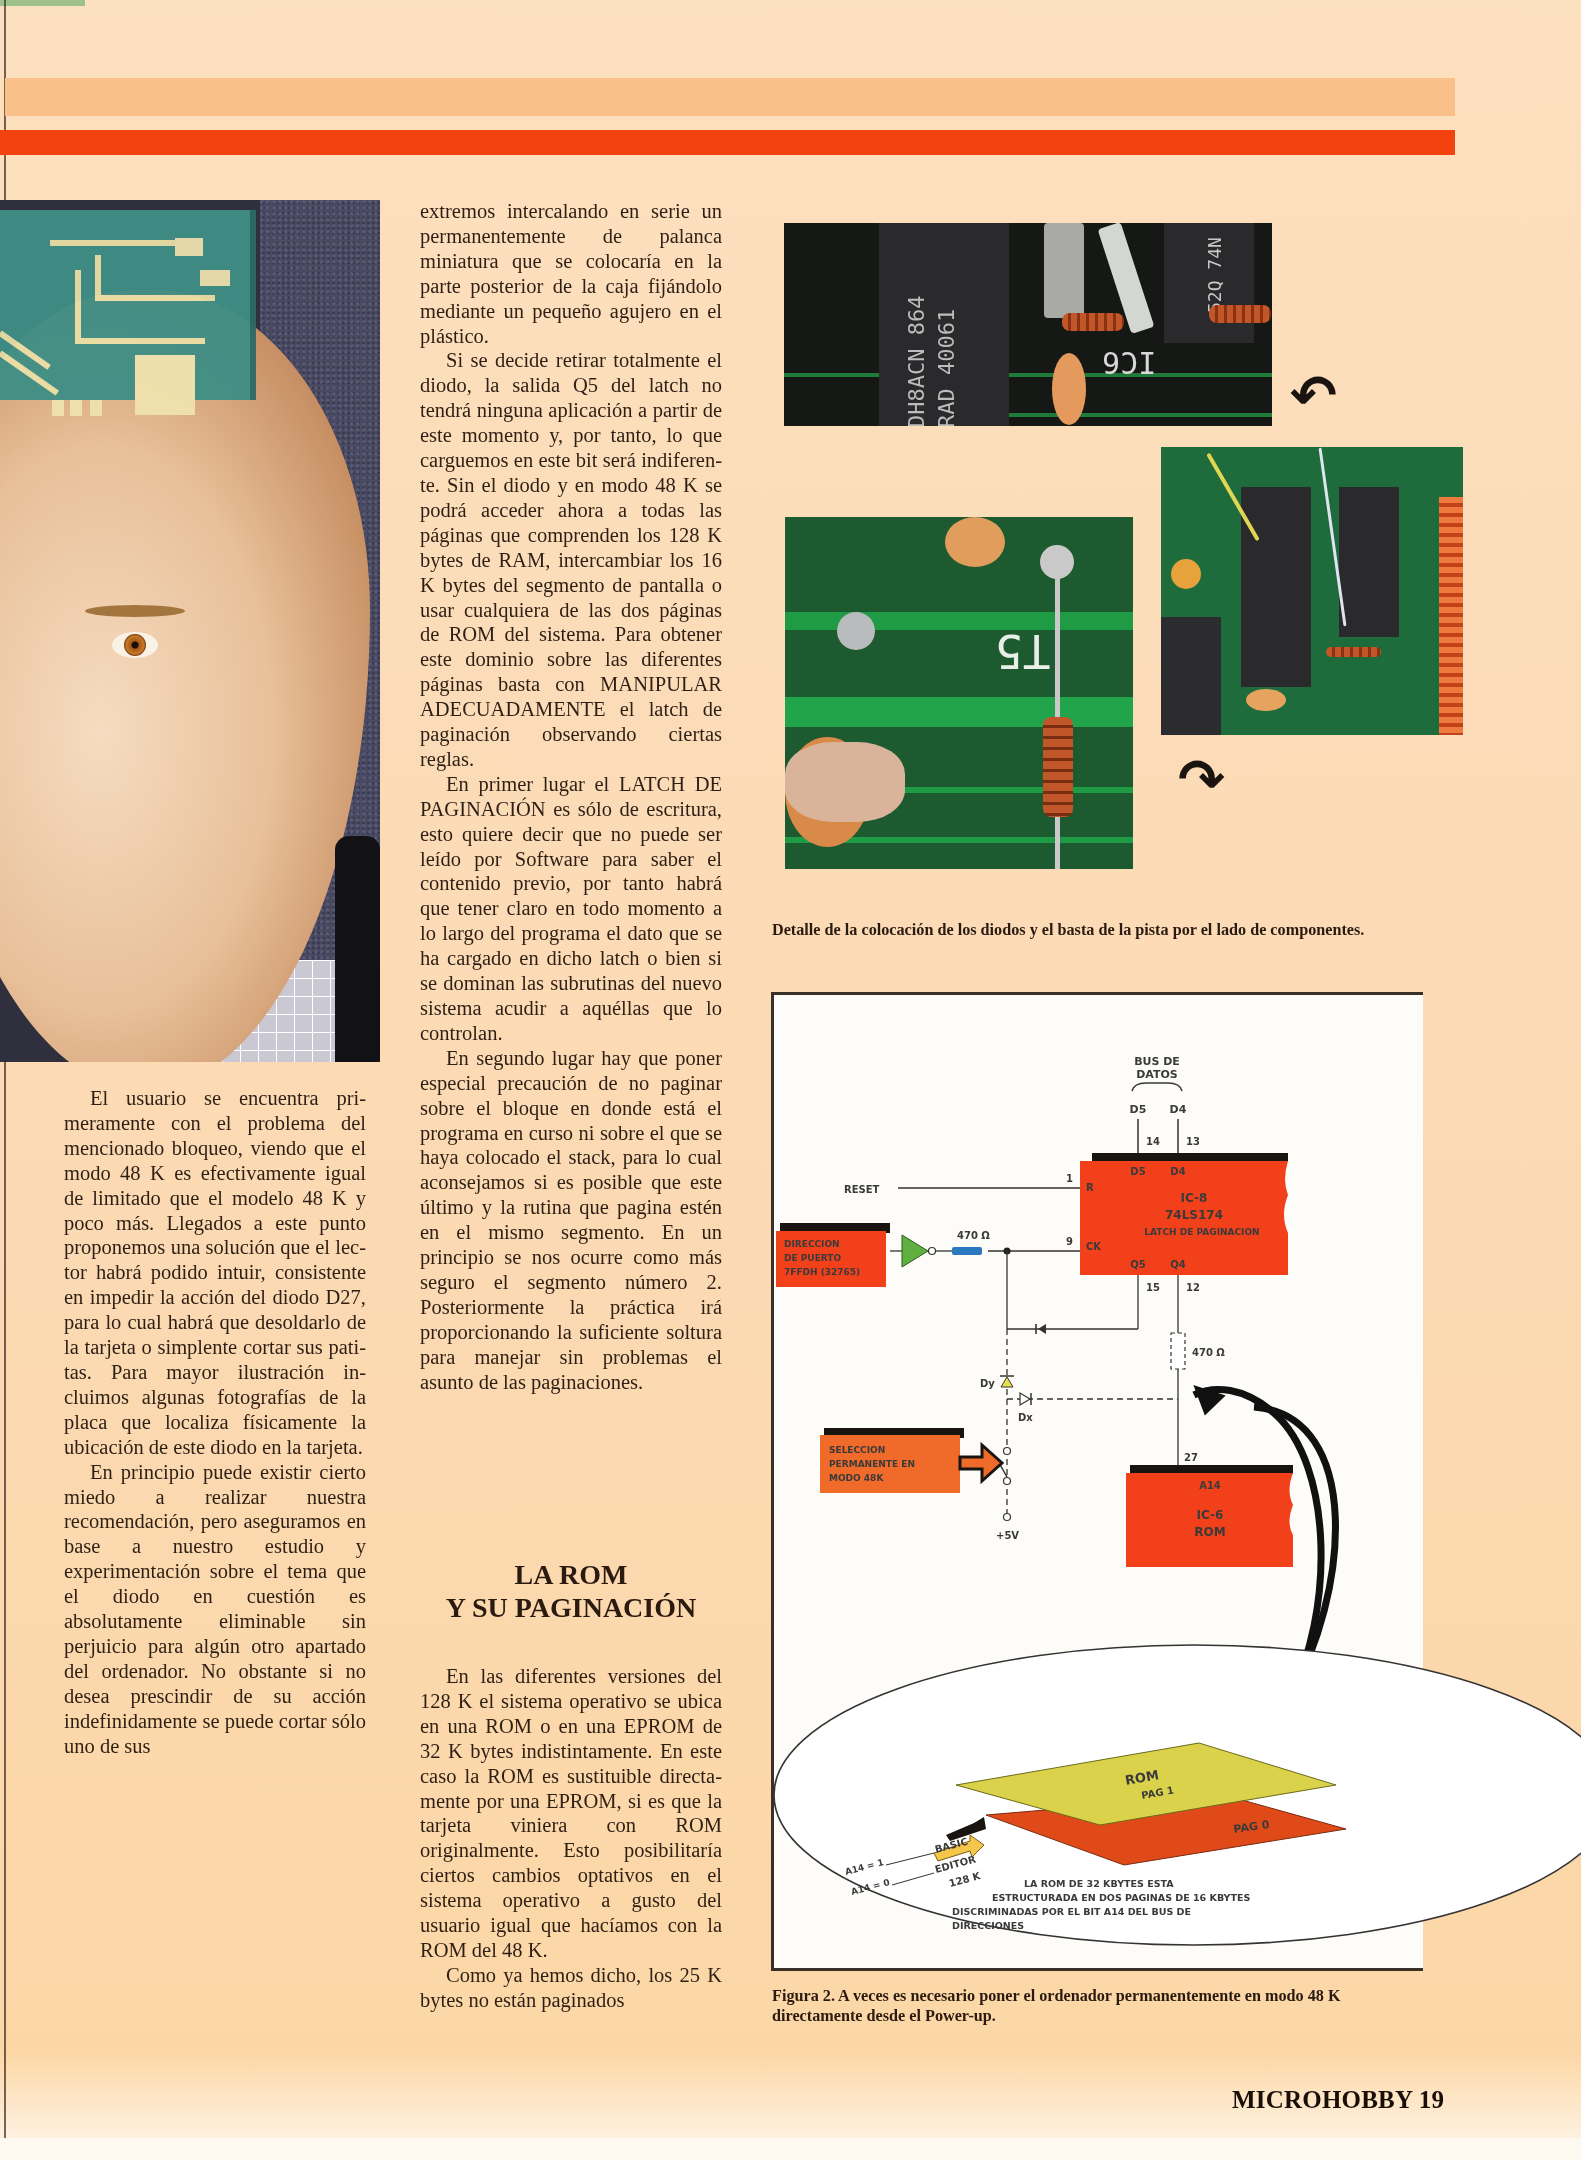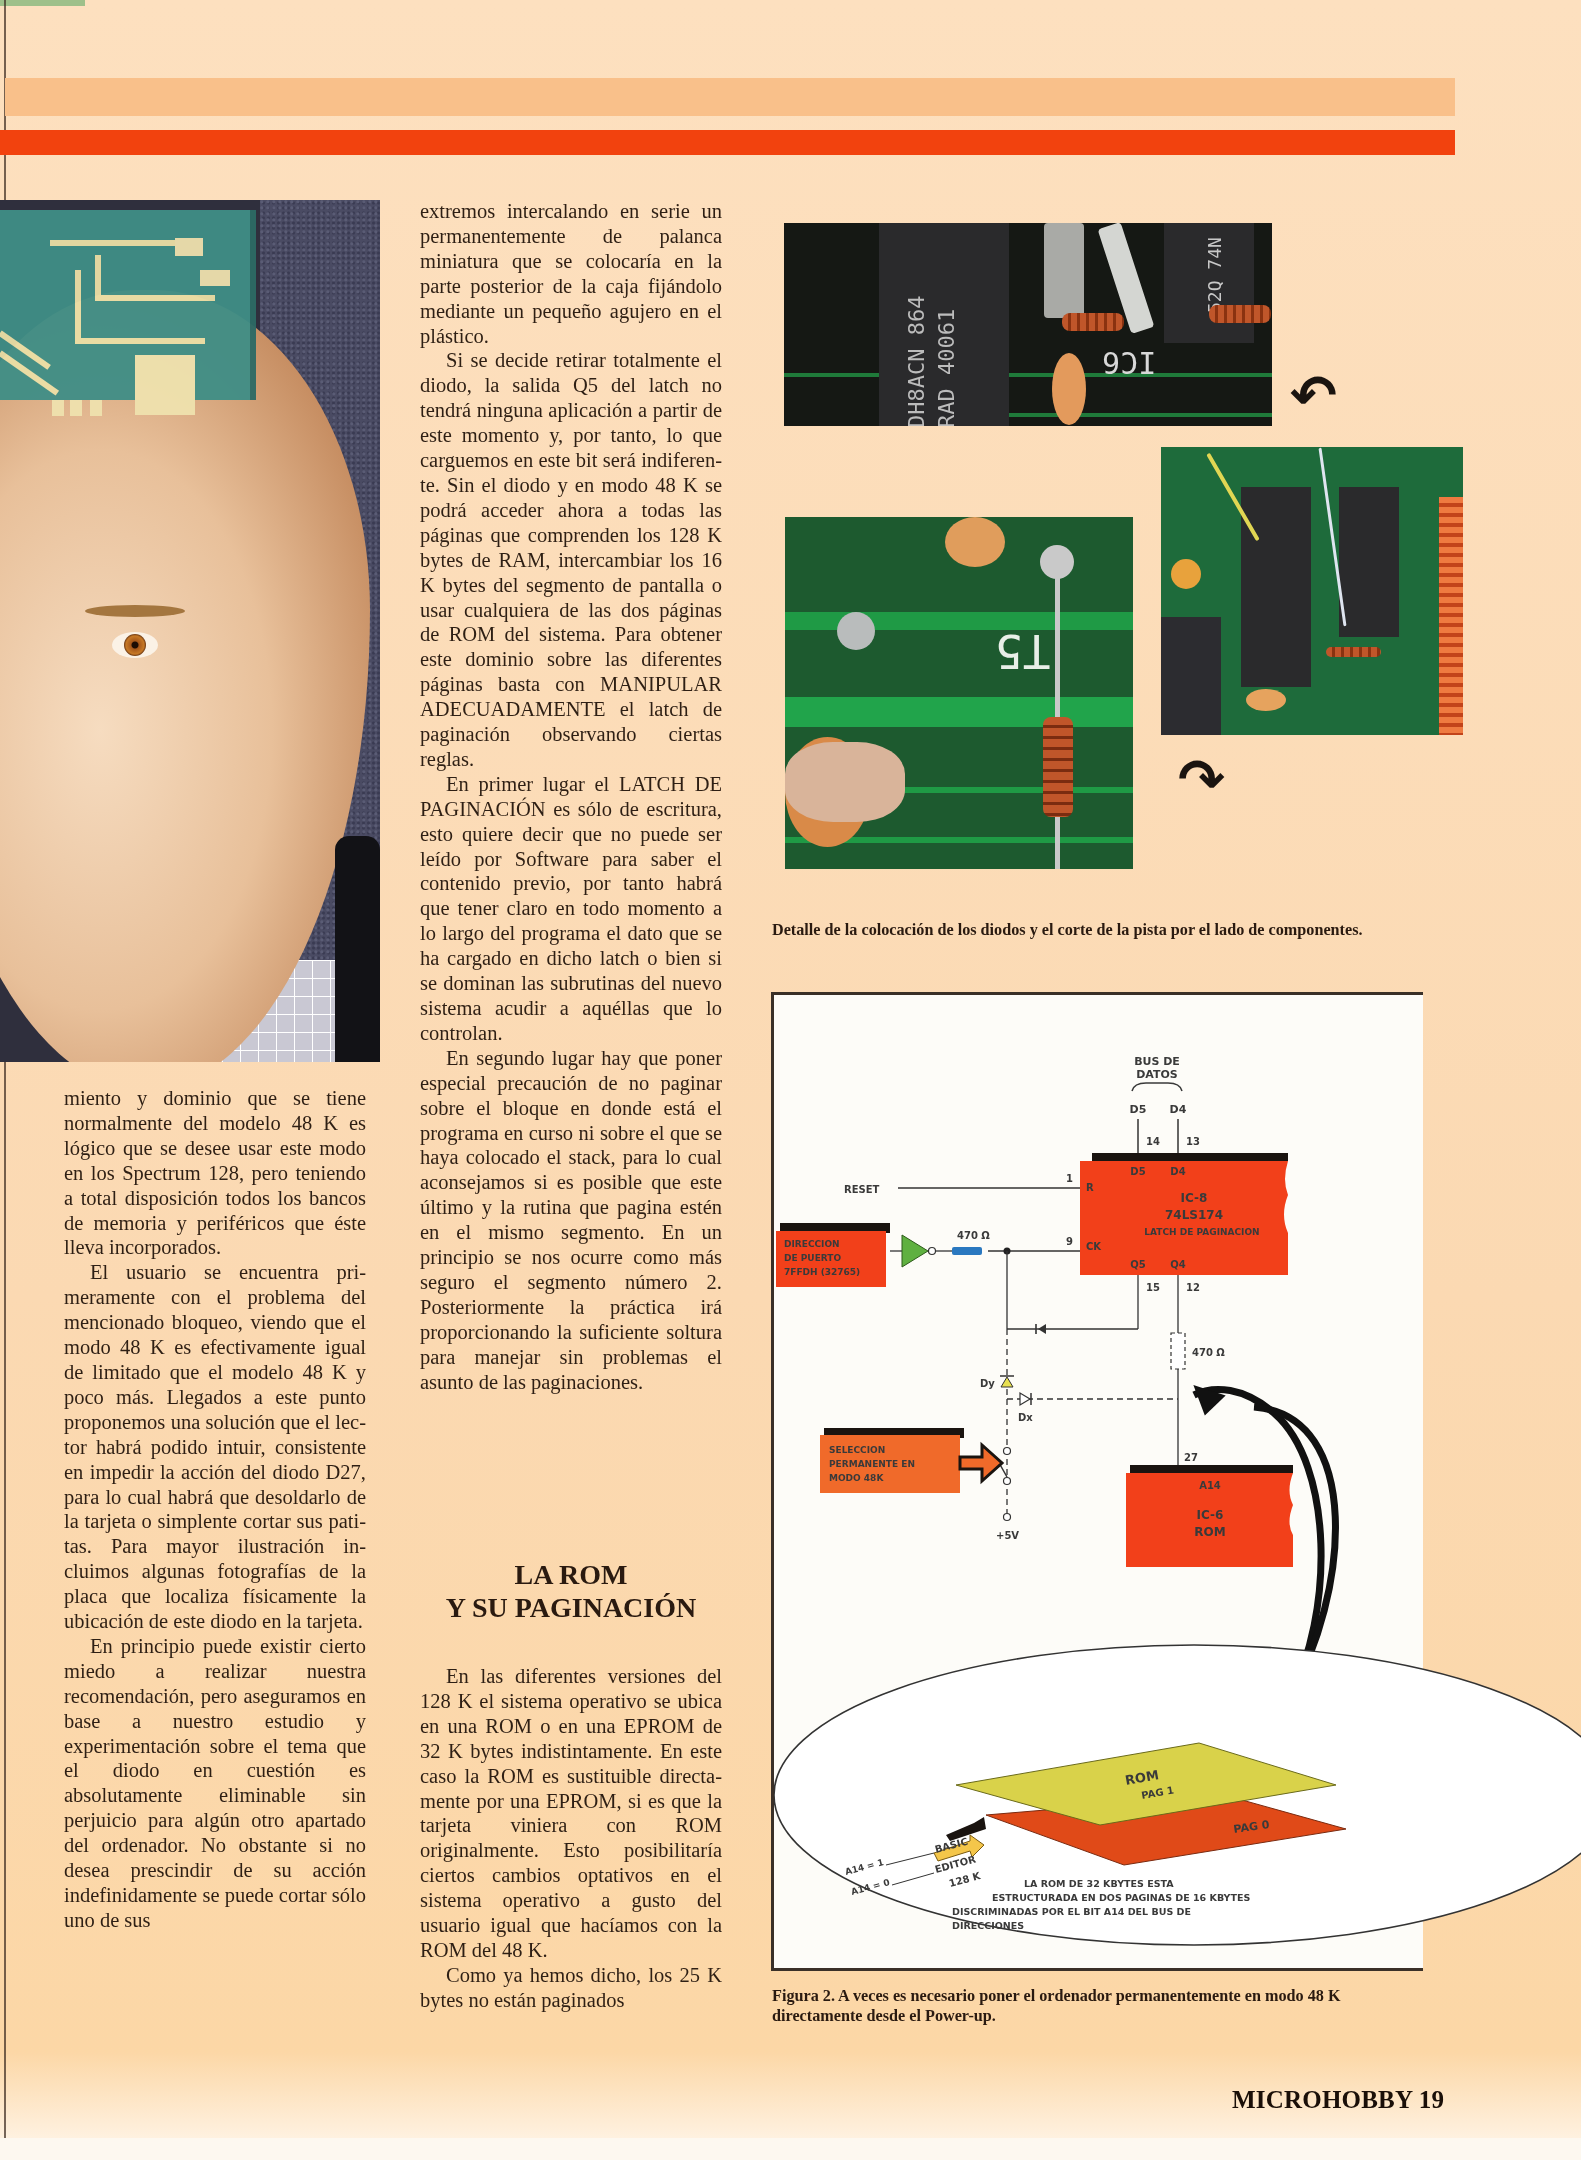--- a/index.html
+++ b/index.html
@@ -138,21 +138,20 @@
     <div class="pad" style="left:52px;top:190px;width:12px;height:16px"></div>
     <div class="pad" style="left:70px;top:190px;width:12px;height:16px"></div>
     <div class="pad" style="left:90px;top:190px;width:12px;height:16px"></div>
   </div>
   <div class="brow"></div>
   <div class="eye"></div>
   <div class="silhouette"></div>
 </div>
 
 <div class="col col-left">
-  <p class="no-indent">miento y dominio que se tiene normalmente del modelo 48 K es lógico que se desee usar es­te modo en los Spectrum 128, pero teniendo a total disposi­ción todos los bancos de me­moria y periféricos que éste lle­va incorporados.</p>
   <p>El usuario se encuentra pri­meramente con el problema del mencionado bloqueo, vien­do que el modo 48 K es efecti­vamente igual de limitado que el modelo 48 K y poco más. Llegados a este punto propo­nemos una solución que el lec­tor habrá podido intuir, con­sistente en impedir la acción del diodo D27, para lo cual ha­brá que desoldarlo de la tarje­ta o simplente cortar sus pati­tas. Para mayor ilustración in­cluimos algunas fotografías de la placa que localiza físicamen­te la ubicación de este diodo en la tarjeta.</p>
   <p>En principio puede existir cierto miedo a realizar nuestra recomendación, pero asegura­mos en base a nuestro estudio y experimentación sobre el te­ma que el diodo en cuestión es absolutamente eliminable sin perjuicio para algún otro apar­tado del ordenador. No obs­tante si no desea prescindir de su acción indefinidamente se puede cortar sólo uno de sus</p>
 </div>
 
 <div class="col col-mid">
   <p class="no-indent">extremos intercalando en serie un permanentemente de palanca miniatura que se colocaría en la parte posterior de la caja fi­jándolo mediante un pequeño agujero en el plástico.</p>
   <p>Si se decide retirar totalmen­te el diodo, la salida Q5 del latch no tendrá ninguna apli­cación a partir de este momen­to y, por tanto, lo que cargue­mos en este bit será indiferen­te. Sin el diodo y en modo 48 K se podrá acceder ahora a to­das las páginas que compren­den los 128 K bytes de RAM, intercambiar los 16 K bytes del segmento de pantalla o usar cualquiera de las dos páginas de ROM del sistema. Para ob­tener este dominio sobre las di­ferentes páginas basta con MANIPULAR ADECUADA­MENTE el latch de paginación observando ciertas reglas.</p>
   <p>En primer lugar el LATCH DE PAGINACIÓN es sólo de escritura, esto quiere decir que no puede ser leído por Softwa­re para saber el contenido pre­vio, por tanto habrá que tener claro en todo momento a lo largo del programa el dato que se ha cargado en dicho latch o bien si se dominan las subruti­nas del nuevo sistema acudir a aquéllas que lo controlan.</p>
   <p>En segundo lugar hay que poner especial precaución de no paginar sobre el bloque en donde está el programa en cur­so ni sobre el que se haya co­locado el stack, para lo cual aconsejamos si es posible que este último y la rutina que pa­gina estén en el mismo segmen­to. En un principio se nos ocu­rre como más seguro el seg­mento número 2. Posterior­mente la práctica irá propor­cionando la suficiente soltura para manejar sin problemas el asunto de las paginaciones.</p>
 </div>
@@ -205,21 +204,21 @@
   <div class="cap" style="left:0;top:225px;width:120px;height:80px;background:#d9b49a;border-radius:40%"></div>
   <div class="cap" style="left:160px;top:0;width:60px;height:50px;background:#e09d5c"></div>
   <div style="position:absolute;left:52px;top:95px;width:38px;height:38px;border-radius:50%;background:#b9bcbc"></div>
   <div style="position:absolute;left:255px;top:28px;width:34px;height:34px;border-radius:50%;background:#c9c9c9"></div>
   <div style="position:absolute;left:270px;top:60px;width:5px;height:292px;background:#c9c9c9"></div>
   <div class="resistor" style="left:258px;top:200px;width:30px;height:100px;background:repeating-linear-gradient(180deg,#c0562a 0 8px,#7a2c10 8px 11px)"></div>
   <div style="position:absolute;left:210px;top:112px;color:#e8efe8;font-family:'DejaVu Sans Mono',monospace;font-size:46px;line-height:44px;transform:rotate(180deg)">T5</div>
 </div>
 <div class="curl-arrow" style="left:1178px;top:752px">↷</div>
 
-<div class="caption caption-photos">Detalle de la colocación de los diodos y el corte de la pista por el lado de componentes.</div>
+<div class="caption caption-photos">Detalle de la colocación de los diodos y el basta de la pista por el lado de componentes.</div>
 
 <div class="diagram">
   <svg width="810" height="979" viewBox="0 0 810 979">
 
     <text class="dtext" x="383" y="70" font-size="11" text-anchor="middle">BUS DE</text>
     <text class="dtext" x="383" y="83" font-size="11" text-anchor="middle">DATOS</text>
     <path d="M358 96 Q360 88 372 88 L394 88 Q406 88 408 96" fill="none" stroke="#3a3a3a" stroke-width="1.5"></path>
     <text class="dtext" x="364" y="118" font-size="11" text-anchor="middle">D5</text>
     <text class="dtext" x="404" y="118" font-size="11" text-anchor="middle">D4</text>
     <line x1="364" y1="124" x2="364" y2="164" stroke="#333" stroke-width="1.5"></line>

